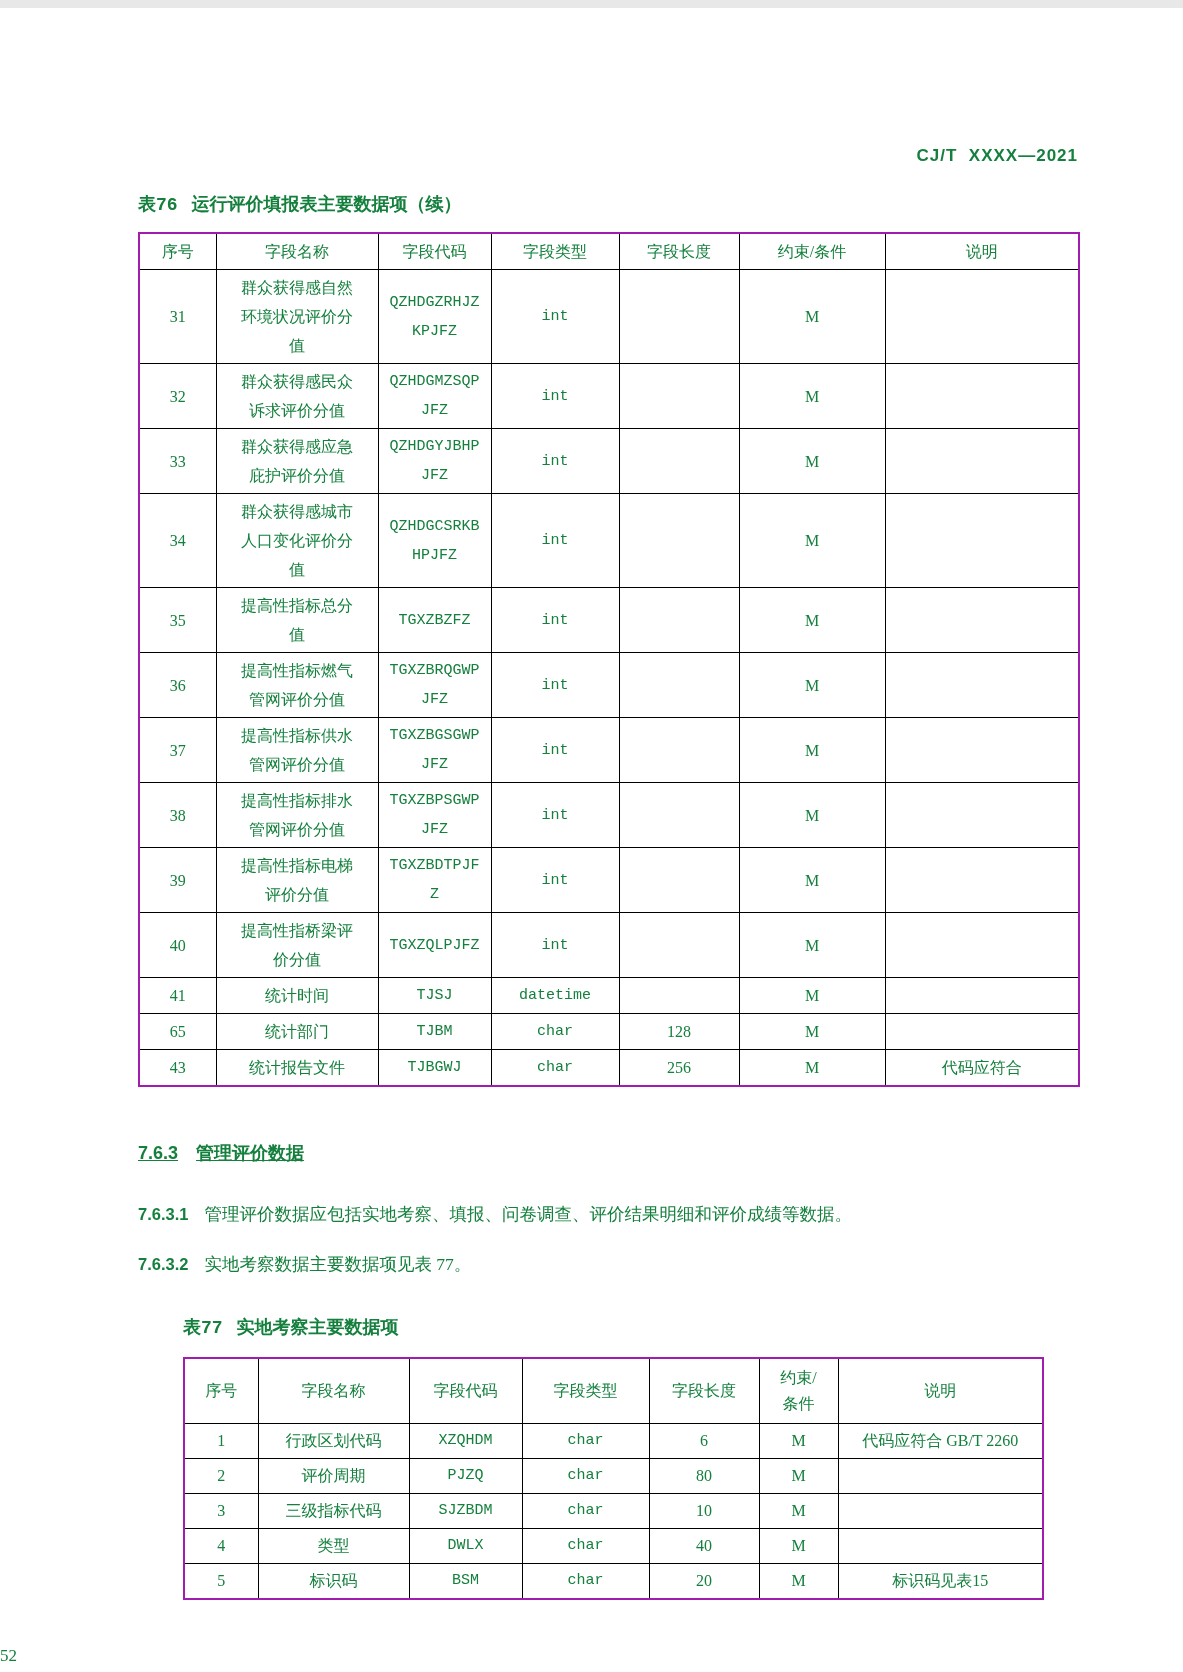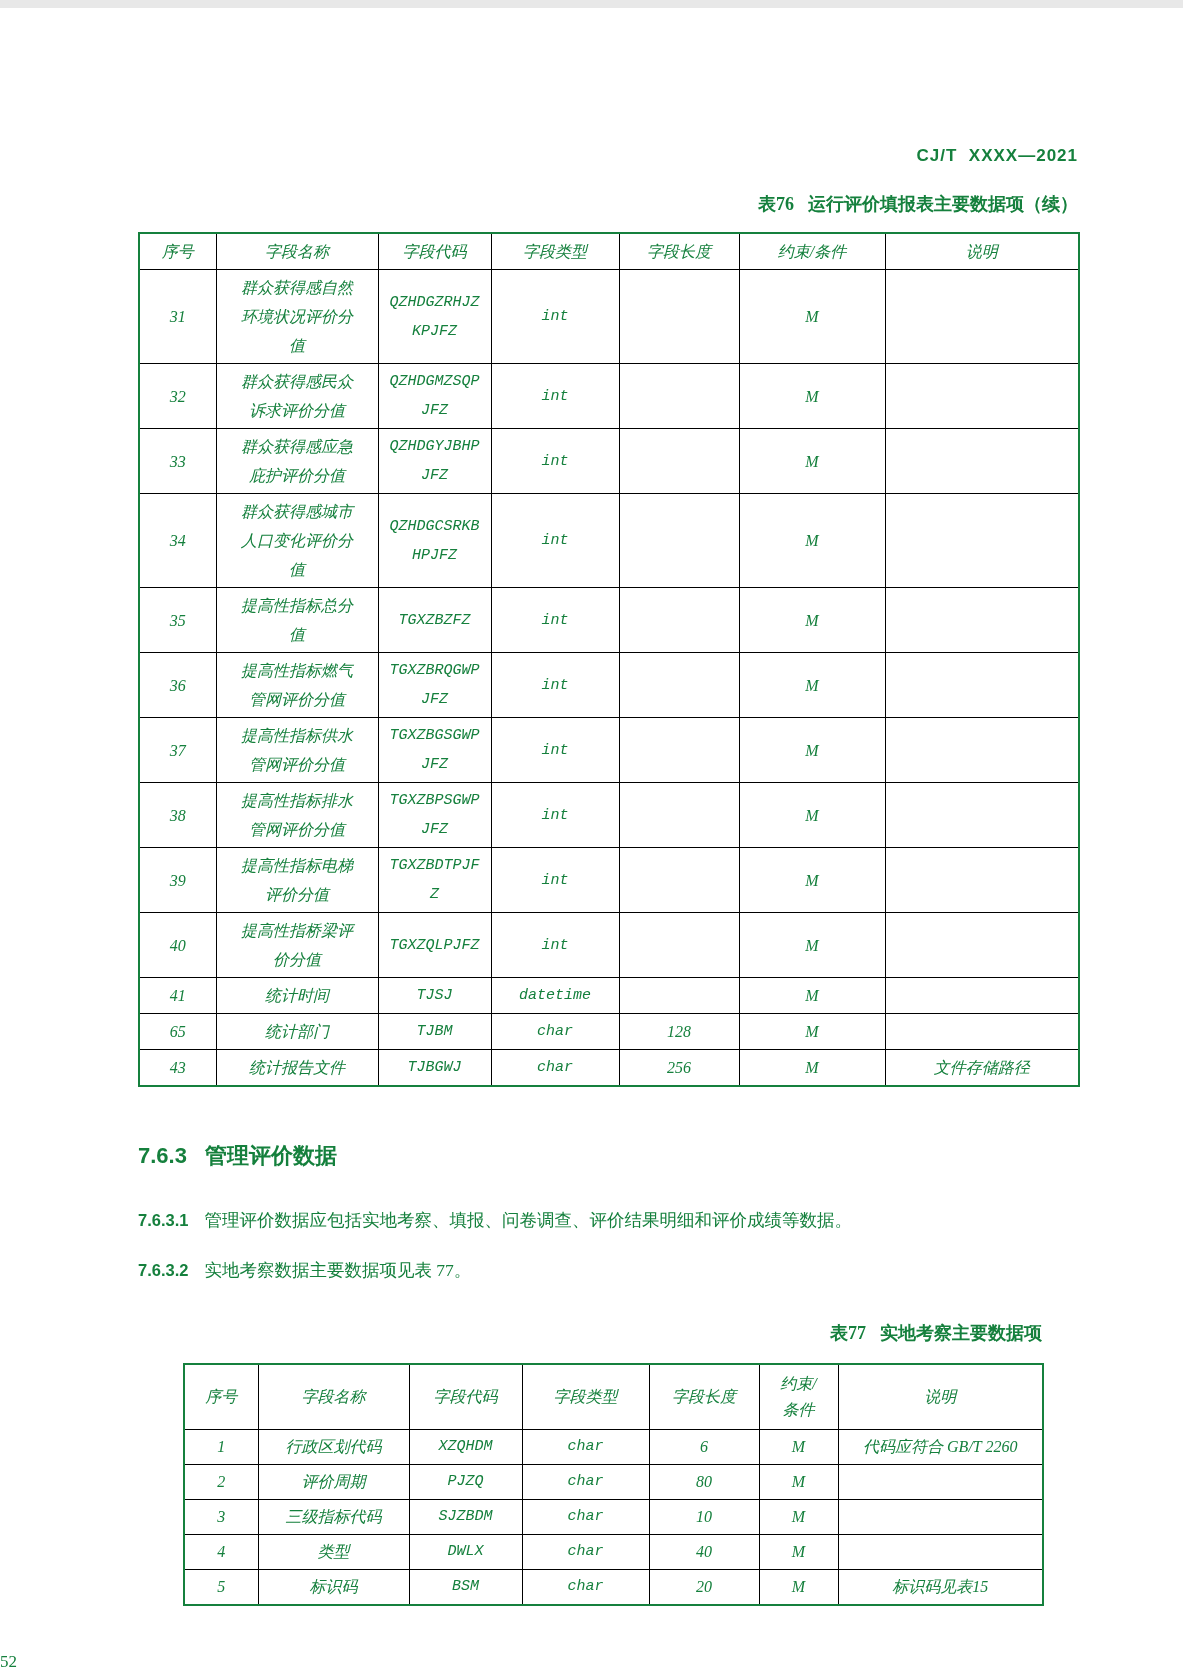--- a/index.html
+++ b/index.html
@@ -7,45 +7,46 @@
     width:1183px;height:1672px;margin:8px auto;background:#ffffff;
     position:relative;overflow:hidden;color:#15803d;
     font-family:"Liberation Serif","DejaVu Serif",serif;
   }
   .doc-code{
     margin:138px 105px 0 0;text-align:right;
     font-family:"Liberation Sans","DejaVu Sans",sans-serif;
     font-weight:700;font-size:17px;letter-spacing:1px;white-space:pre;
   }
   .table-caption{
-    text-align:right;font-weight:700;font-size:18px;
-    font-family:Liberation Serif, serif;
+    text-align:left;font-weight:700;font-size:18px;
+    font-family:Liberation Mono, monospace;
   }
   .caption-76{margin:26px 0 0 138px;width:940px;}
   .caption-77{margin:30px 0 0 183px;width:859px;}
   .caption-no{margin-right:14px;}
   table{border-collapse:collapse;table-layout:fixed;background:#fff;}
-  table{border:2px solid #15803d;font-style:italic;}
+  table{border:2px solid #a21caf;}
   th,td{border:1px solid #000;text-align:center;vertical-align:middle;
         font-weight:normal;font-size:16px;line-height:29px;padding:3px 2px;
         overflow:hidden;}
   .t76{margin:16px 0 0 138px;width:940px;}
   .t77{margin:18px 0 0 183px;width:859px;}
   
   td.c1{padding:3px 22px;}
   .t77 td.c1{padding:3px 0;}
   td.c2,td.c3{font-family:"Liberation Mono","DejaVu Sans Mono",monospace;
               font-size:15px;}
   td.c2{word-break:break-all;padding:3px 11px;}
   .t77 th.c5 span{display:inline-block;width:46px;line-height:26px;}
   .t77 th{line-height:26px;padding:6px 2px;}
   .t77 td{line-height:26px;padding:4px 2px;}
   .section-heading{
-    margin:54px 0 0 138px;font-size:22px;font-weight:700;
+    margin:54px 0 0 138px;font-size:18px;font-weight:700;
     font-family:"Liberation Sans","DejaVu Sans",sans-serif;
+    text-decoration:underline;
   }
   .section-heading .clause-no{margin-right:18px;}
   .clause{margin:28px 0 0 138px;width:940px;font-size:17.5px;line-height:42px;}
   .clause + .clause{margin-top:8px;}
   .clause .clause-no{
     font-family:"Liberation Sans","DejaVu Sans",sans-serif;
     font-weight:700;margin-right:16px;font-size:16.5px;
   }
   .page-num{margin-top:46px;text-align:left;font-size:17px;}
 </style>
@@ -190,21 +191,21 @@
           <td class="c5">M</td>
           <td class="c6"></td>
         </tr>
         <tr>
           <td class="c0">43</td>
           <td class="c1">统计报告文件</td>
           <td class="c2">TJBGWJ</td>
           <td class="c3">char</td>
           <td class="c4">256</td>
           <td class="c5">M</td>
-          <td class="c6">文件存储路径</td>
+          <td class="c6">代码应符合</td>
         </tr>
       </tbody>
   </table>
 
   <div class="section-heading">
     <span class="clause-no">7.6.3</span><span>管理评价数据</span>
   </div>
 
   <div class="clause">
     <span class="clause-no">7.6.3.1</span><span>管理评价数据应包括实地考察、填报、问卷调查、评价结果明细和评价成绩等数据。</span>

